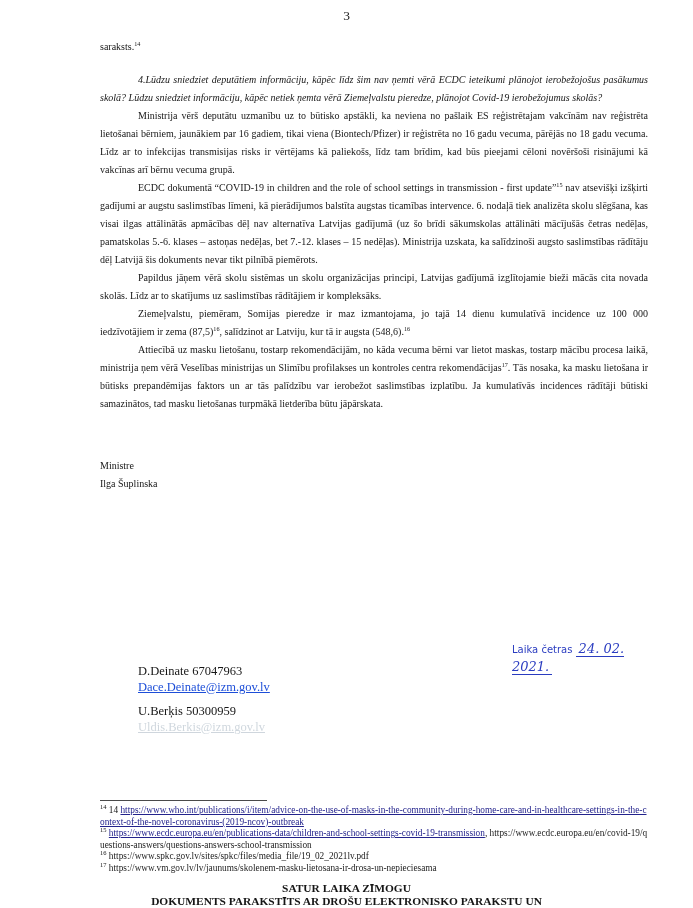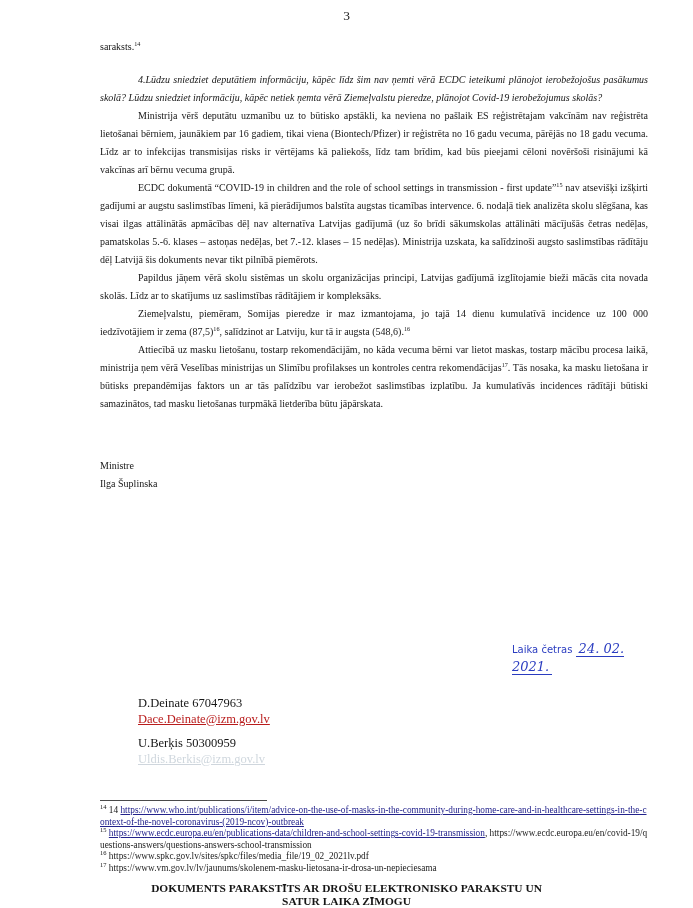--- a/index.html
+++ b/index.html
@@ -24,25 +24,25 @@
   .sigrow { display:flex; justify-content:space-between; margin-top:44px; text-indent:0;flex-direction:column; }
   .stamp {
     position:absolute; left:512px; top:640px; width:150px;
     font-family:"DejaVu Sans", sans-serif; font-size:10px; line-height:17px;
   }
   .stamp .hand {
     font-family:"DejaVu Serif", serif; font-style:italic; font-size:13px;
     padding:0 3px; border-bottom:1px solid currentColor;
   }
   .contacts {
-    position:absolute; left:138px; top:696px;
+    position:absolute; left:138px; top:664px;
     font-size:12.5px; line-height:15.5px;
   }
   .contact-block { margin-bottom:9px; }
-  .contact-email { text-decoration:underline; color:#b91c1c; }
+  .contact-email { text-decoration:underline; color:#1d4ed8; }
   .contact-email.faded { color:#a8b6c2; opacity:0.55; }
   .fn-sep {
     position:absolute; left:100px; top:800px; width:167px; height:0;
     border-top:1px solid #4a4a4a;
   }
   .footnotes {
     position:absolute; left:100px; top:805px; width:548px;
     font-size:9.3px; line-height:11.6px; text-align:left;
     overflow-wrap:anywhere; word-break:break-all;
   }
@@ -102,17 +102,17 @@
   <div class="fn-sep"></div>
 
   <div class="footnotes">
     <div><sup>14</sup><span> 14 </span><span class="fn-link">https://www.who.int/publications/i/item/advice-on-the-use-of-masks-in-the-community-during-home-care-and-in-healthcare-settings-in-the-context-of-the-novel-coronavirus-(2019-ncov)-outbreak</span></div>
     <div><sup>15</sup><span> </span><span class="fn-link">https://www.ecdc.europa.eu/en/publications-data/children-and-school-settings-covid-19-transmission</span><span>, </span><span class="fn-plain">https://www.ecdc.europa.eu/en/covid-19/questions-answers/questions-answers-school-transmission</span></div>
     <div><sup>16</sup><span> </span><span class="fn-plain">https://www.spkc.gov.lv/sites/spkc/files/media_file/19_02_2021lv.pdf</span></div>
     <div><sup>17</sup><span> </span><span class="fn-plain">https://www.vm.gov.lv/lv/jaunums/skolenem-masku-lietosana-ir-drosa-un-nepieciesama</span></div>
   </div>
 
   <div class="footer">
+    <div>SATUR LAIKA ZĪMOGU</div>
     <div>DOKUMENTS PARAKSTĪTS AR DROŠU ELEKTRONISKO PARAKSTU UN</div>
-    <div>SATUR LAIKA ZĪMOGU</div>
   </div>
 
 </div>
 
 </body></html>

